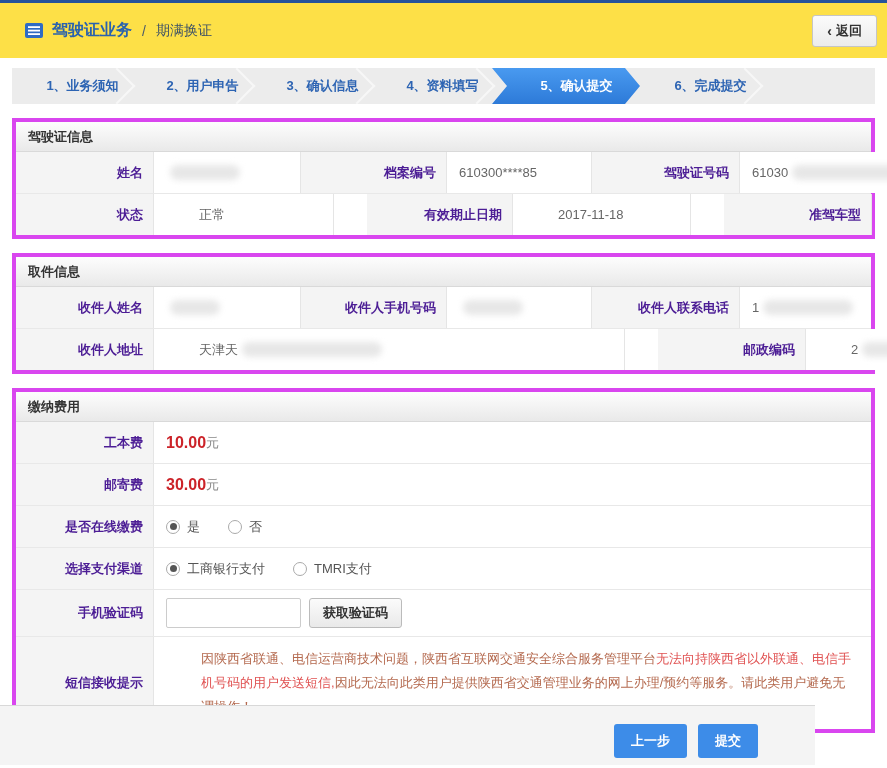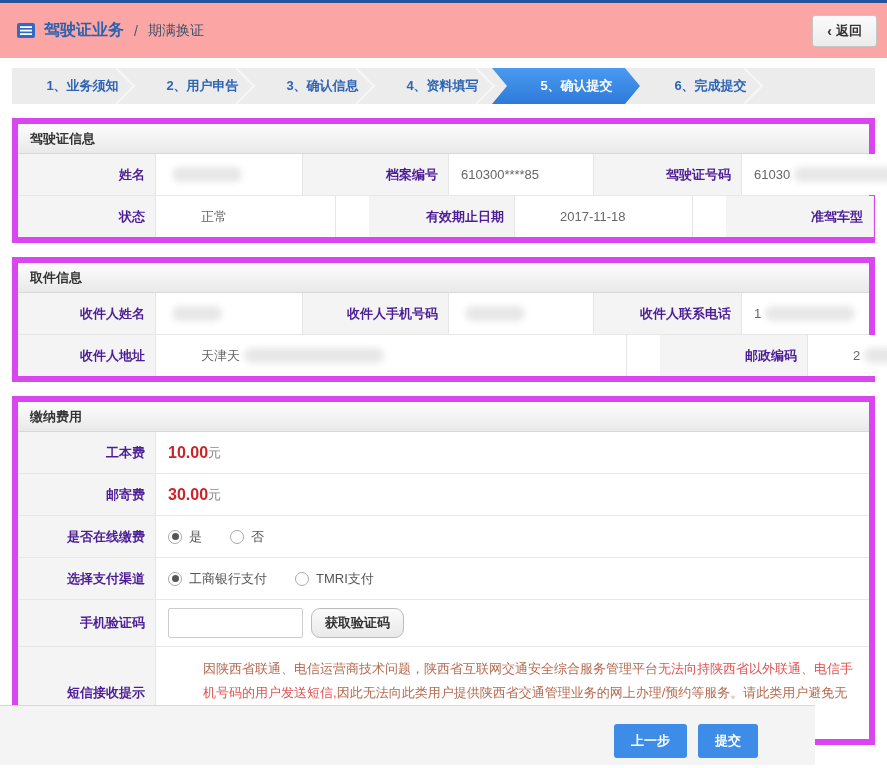--- a/index.html
+++ b/index.html
@@ -2,21 +2,21 @@
 <html><head>
 <meta charset="utf-8">
 <style>
   * { margin:0; padding:0; box-sizing:border-box; }
   html,body { width:887px; height:768px; background:#fff; overflow:hidden;
     font-family:"Liberation Sans","DejaVu Sans",sans-serif; font-size:13px; color:#333; }
 
   .topline { height:3px; background:#25539b; }
 
   
-  .hdr { height:55px; display:flex; align-items:center; justify-content:space-between; padding:0 10px 0 16px; background:#fca5a5;gap:44px; }
+  .hdr { height:55px; display:flex; align-items:center; justify-content:space-between; padding:0 10px 0 24px; background:#fde047;gap:44px; }
   .hdr-left { display:flex; align-items:center; gap:8px; }
   .form-ico { width:20px; height:17px; display:inline-block; }
   .t-primary { color:#2a62ae; font-size:16px; font-weight:bold; }
   .t-sep { color:#4a5a6a; font-size:14px; margin:0 2px; }
   .t-secondary { color:#3d5166; font-size:14px; }
   .btn-back { background:linear-gradient(#fbfbfb,#ececec); border:1px solid #c5c5c5; border-radius:3px;
     padding:6px 14px; font-size:13px; font-weight:bold; color:#333; cursor:pointer;
     font-family:inherit; display:flex; align-items:center; gap:4px; }
   .btn-back .chev { font-size:14px; font-weight:bold; }
 
@@ -25,21 +25,21 @@
   .step { position:relative; width:120px; text-align:center; line-height:36px;
     color:#2d64b3; font-weight:bold; font-size:13px; flex:0 0 auto;padding-left:21px; }
   .step:not(.active):not(:last-child)::after { content:""; position:absolute; right:2px; top:5px;
     width:24px; height:24px; border-top:2px solid #f7f7f7; border-right:2px solid #f7f7f7;
     transform:rotate(45deg); }
   .step.active { width:148px; color:#fff; background:linear-gradient(#499af0,#2d7ad8); z-index:2;
     clip-path:polygon(0 0, calc(100% - 15px) 0, 100% 50%, calc(100% - 15px) 100%, 0 100%, 15px 50%); }
   .step-filler { flex:1 1 auto; }
 
   
-  .section { margin:14px 12px 0 12px; border:6px solid #d946ef; }
+  .section { margin:14px 12px 0 12px; border:4px solid #d946ef; }
   .sec-hd { height:30px; line-height:29px; padding-left:12px; font-weight:bold; color:#333;
     background:linear-gradient(#fdfdfd,#e9e9e9); border-bottom:1px solid #d9d9d9; }
 
   .grid { display:grid; }
   .g6 { grid-template-columns:138px 147px 146px 145px 148px auto; }
   .g4 { grid-template-columns:138px 438px 148px auto; }
   .g2 { grid-template-columns:138px auto; }
   .row { border-bottom:1px solid #e8e8e8; }
   .row:last-child { border-bottom:none;gap:33px; }
   .cell { min-height:41px; display:flex; align-items:center; border-right:1px solid #e5e5e5; }
@@ -57,21 +57,21 @@
 
   
   .radio { display:inline-flex; align-items:center; gap:7px; margin-right:28px; color:#555; cursor:pointer; }
   .rd { width:14px; height:14px; border:1px solid #aaa; border-radius:50%; background:#fff;
     display:inline-flex; align-items:center; justify-content:center; }
   .rd.checked::after { content:""; width:7px; height:7px; border-radius:50%; background:#555; }
 
   
   .code-input { width:135px; height:30px; border:1px solid #ccc; border-radius:2px; margin-right:8px;
     font-family:inherit; font-size:13px; padding:0 6px; }
-  .btn-gray { background:linear-gradient(#fbfbfb,#e9e9e9); border:1px solid #bbb; border-radius:9px;
+  .btn-gray { background:linear-gradient(#fbfbfb,#e9e9e9); border:1px solid #bbb; border-radius:3px;
     height:30px; padding:4px 13px; font-size:13px; font-weight:bold; color:#333; cursor:pointer; font-family:inherit; }
 
   
   .sms-val { padding:10px 14px; line-height:24px; align-items:flex-start; display:block; }
   .c-warn { color:#b4694e; }
   .c-red { color:#e05252; }
 
   
   .footer { position:absolute; left:0; bottom:3px; width:815px; height:60px;
     background:#f4f4f4; border-top:1px solid #d8d8d8; }

